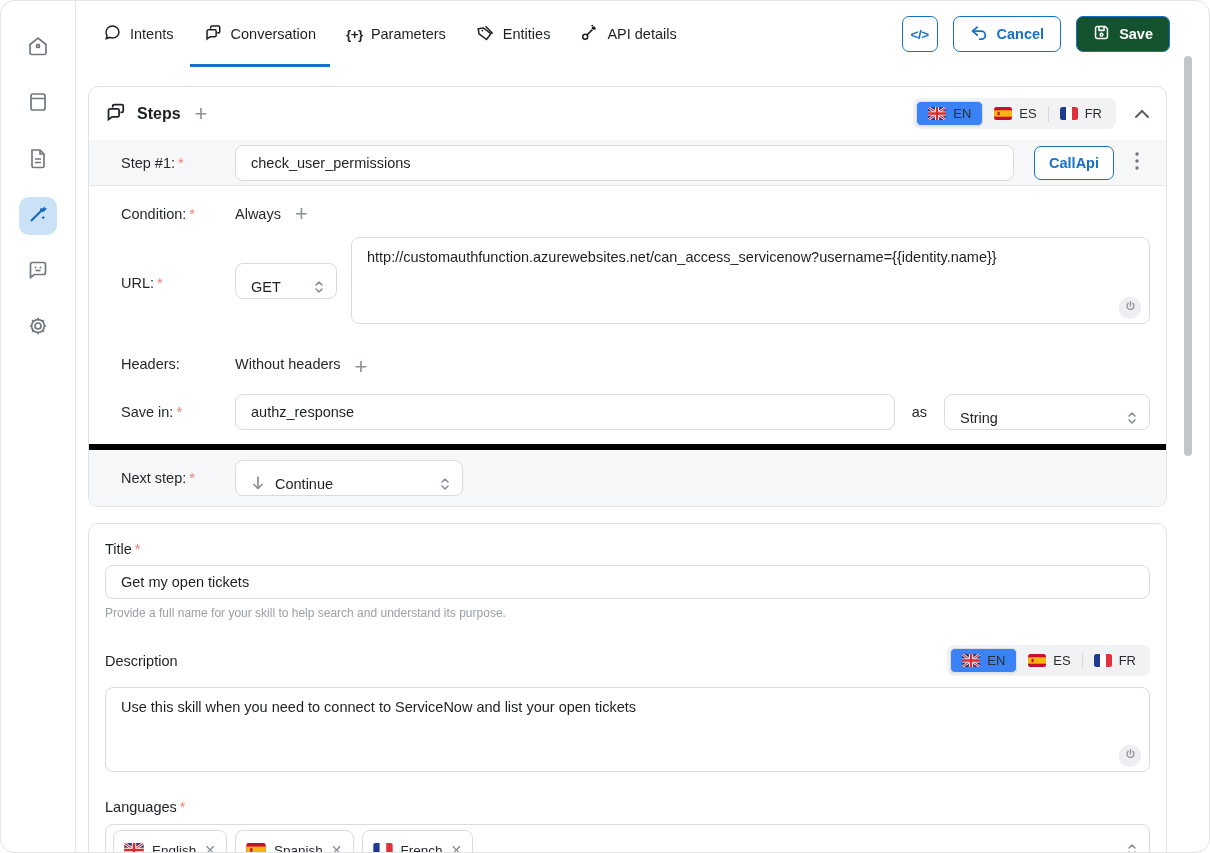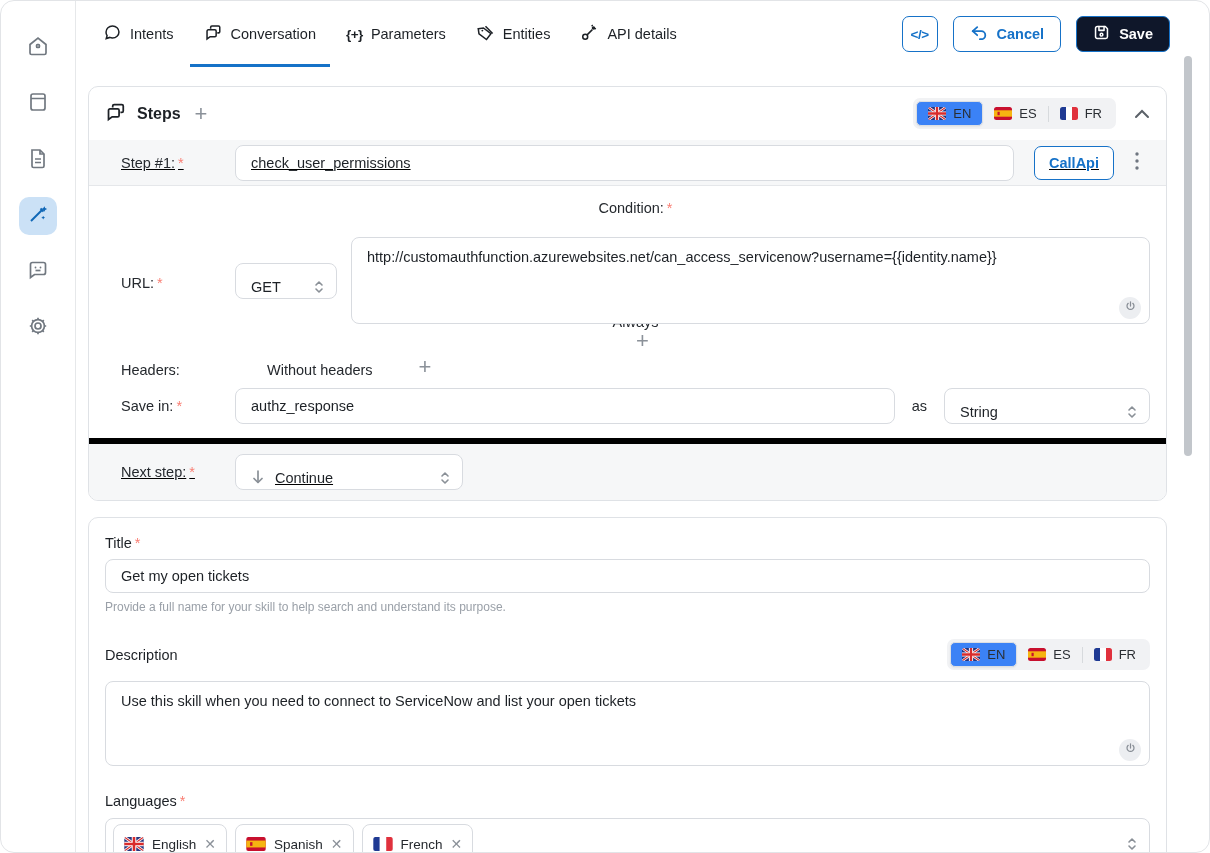--- a/index.html
+++ b/index.html
@@ -17,61 +17,61 @@
   .main { position:absolute; left:75px; top:0; right:0; bottom:0; overflow:hidden; }
   .hdr { height:66px; display:flex; align-items:center; justify-content:space-between; padding:0 39px 0 25px; }
   .tabs { display:flex; align-items:stretch; gap:26px; height:100%; }
   .tab { position:relative; display:flex; align-items:center; gap:8px; font-size:14.5px; color:#1d2126; cursor:pointer; padding:0 2px; }
   .tab svg { stroke:#1d2126; }
   .tab.active::after { content:""; position:absolute; left:-12px; right:-12px; bottom:0; height:3px; background:#1672c8; }
   .braces { font-weight:700; font-size:13.5px; letter-spacing:-0.5px; }
   .actions { display:flex; align-items:center; gap:15px; }
   .btn { display:flex; align-items:center; gap:9px; border-radius:7px; font-size:14.5px; font-weight:700; cursor:pointer; border:1.5px solid #1672c8; background:#fff; color:#1672c8; height:36px; padding:0 16px; }
   .btn-icon-only { width:36px; padding:0; justify-content:center; }
-  .btn-primary { background:#0f172a; color:#fff; }
+  .btn-primary { background:#14532d; color:#fff; }
   .btn svg { stroke:#1672c8; }
   .btn-primary svg { stroke:#fff; }
 
   
   .card { margin:0 42px 0 12px; border:1px solid #dfe2e6; border-radius:10px; background:#fff; }
   .steps-card { margin-top:19px; overflow:hidden; }
   .card-hdr { display:flex; align-items:center; padding:11px 16px 11px 16px; }
   .card-title { display:flex; align-items:center; gap:10px; font-size:16px; font-weight:700; color:#1d2126; }
   .plus { color:#8b9199; font-size:22px; font-weight:400; margin-left:14px; cursor:pointer; line-height:1; }
   .spacer { flex:1; }
 
   .lang-group { display:flex; align-items:center; background:#f1f2f4; border-radius:7px; padding:3px; }
   .lang-tab { display:flex; align-items:center; gap:7px; padding:4px 11px; font-size:13px; color:#2a2e33; cursor:pointer; border-radius:5px; position:relative; }
   .lang-tab.active { background:#3b82f6; border:1px solid #dcdfe3; box-shadow:0 1px 2px rgba(0,0,0,.06); }
   .lang-sep { width:1px; height:16px; background:#d7dadd; }
   .chev-btn { margin-left:18px; cursor:pointer; display:flex; align-items:center; }
 
   .flag { display:inline-flex; border-radius:2.5px; overflow:hidden; line-height:0; }
 
   
-  .row-gray { background:#f6f7f8;text-decoration:underline; }
+  .row-gray { background:#f6f7f8; }
   .row-step { display:flex; align-items:center; padding:5px 16px 5px 32px; height:46px; border-bottom:1px solid #e5e7ea; }
   .flabel { flex:0 0 114px; font-size:14.5px; color:#25292e; }
   .req { color:#f97d72; margin-left:3px; }
   .tinput { height:36px; border:1px solid #d8dbe0; border-radius:8px; padding:0 15px; font-size:14.5px; color:#1d2126; font-family:"Liberation Sans",sans-serif; background:#fff; outline:none; }
   .grow { flex:1; min-width:0; }
   .callapi-btn { margin-left:20px; height:34px; padding:0 14px; border:1.5px solid #1672c8; border-radius:7px; color:#1672c8; font-weight:700; font-size:14.5px; background:#fff; cursor:pointer; }
   .kebab { margin-left:10px; width:26px; display:flex; justify-content:center; cursor:pointer; }
 
   .white-sec { padding:14px 16px 14px 32px; }
-  .cond-row { display:flex; align-items:center; height:28px;flex-direction:column; }
+  .cond-row { display:flex; align-items:center; height:28px; }
   .plain-val { font-size:14.5px; color:#25292e; }
   .url-row { display:flex; align-items:flex-start; margin-top:9px; }
   .url-row .flabel { align-self:center; }
   .selectbox { display:flex; align-items:center; justify-content:space-between; height:36px; border:1px solid #d8dbe0; border-radius:8px; background:#fff; padding:12px 12px 0 15px; font-size:14.5px; color:#1d2126; cursor:pointer; }
   .method-sel { width:102px; margin:26px 14px 0 0; }
   .ta-wrap { position:relative; flex:1; }
   .ta { width:100%; height:87px; border:1px solid #d8dbe0; border-radius:8px; padding:11px 15px; font-size:14.5px; color:#1d2126; font-family:"Liberation Sans",sans-serif; resize:none; outline:none; }
   .pwr-btn { position:absolute; right:9px; bottom:9px; width:22px; height:22px; border-radius:50%; background:#eceef1; border:none; display:flex; align-items:center; justify-content:center; cursor:pointer; }
-  .hdr-row { display:flex; align-items:flex-end; height:28px; margin-top:22px;gap:32px; }
+  .hdr-row { display:flex; align-items:flex-start; height:28px; margin-top:28px; }
   .save-row { display:flex; align-items:center; margin-top:10px; }
   .as-lbl { font-size:14.5px; color:#25292e; margin:0 17px; }
   .type-sel { width:206px; }
   .row-next { display:flex; align-items:center; padding:10px 16px 10px 32px; border-top:6px solid #000000; }
   .next-sel { width:228px; gap:10px; justify-content:flex-start; }
   .next-sel .stepper { margin-left:auto; }
 
   
   .details-card { margin-top:16px; padding:16px 16px 40px 16px; }
   .fld-label { font-size:14.5px; color:#1d2126; }

